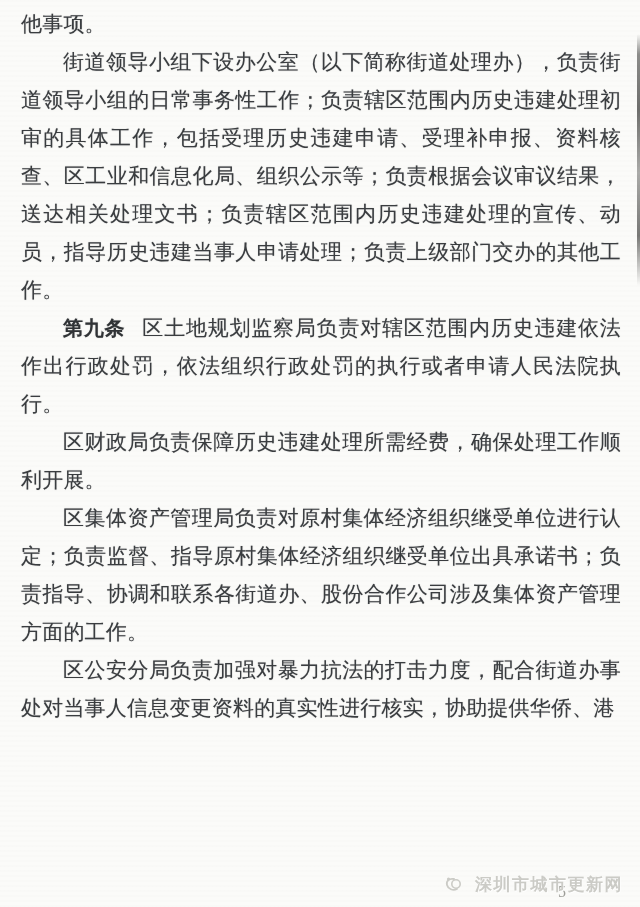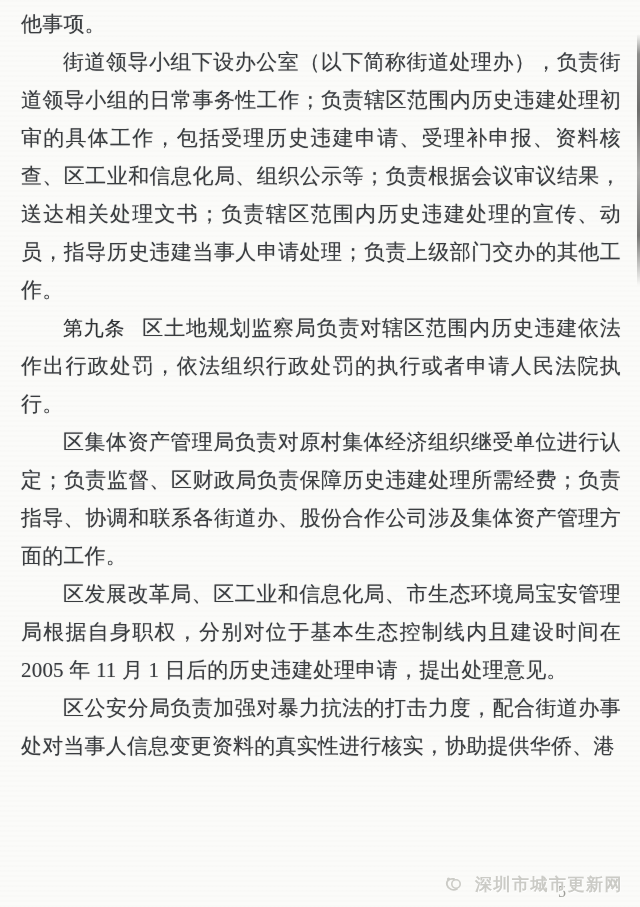--- a/index.html
+++ b/index.html
@@ -32,21 +32,21 @@
   .para {
     font-size: 21px;
     line-height: 38px;
     color: var(--ink);
     text-align: justify;
     letter-spacing: 0.2px;
     text-shadow: 0 0 1px rgba(70,72,74,0.45);
   }
   .para.indent { text-indent: 2em; }
   .para .term {
-    font-weight: 400;
+    font-weight: 700;
     margin-right: 0.85em;
     font-family: "Liberation Sans", "DejaVu Sans", sans-serif;
     font-size: 20px;
     color: #303336;
   }
   
   .edge-artifact {
     position: absolute;
     right: 0;
     top: 34px;
@@ -94,25 +94,25 @@
 
 <div class="page">
 
   <div class="doc-body">
   <p class="para"><span class="ptext">他事项。</span></p>
 
   <p class="para indent"><span class="ptext">街道领导小组下设办公室（以下简称街道处理办），负责街道领导小组的日常事务性工作；负责辖区范围内历史违建处理初审的具体工作，包括受理历史违建申请、受理补申报、资料核查、区工业和信息化局、组织公示等；负责根据会议审议结果，送达相关处理文书；负责辖区范围内历史违建处理的宣传、动员，指导历史违建当事人申请处理；负责上级部门交办的其他工作。</span></p>
 
   <p class="para indent"><b class="term">第九条</b><span class="ptext">区土地规划监察局负责对辖区范围内历史违建依法作出行政处罚，依法组织行政处罚的执行或者申请人民法院执行。</span></p>
 
+  <p class="para indent"><span class="ptext">区财政局负责保障历史违建处理所需经费，确保处理工作顺利开展。</span></p>
 
-  <p class="para indent"><span class="ptext">区集体资产管理局负责对原村集体经济组织继受单位进行认定；负责监督、区财政局负责保障历史违建处理所需经费；负责指导、协调和联系各街道办、股份合作公司涉及集体资产管理方面的工作。</span></p>
+  <p class="para indent"><span class="ptext">区集体资产管理局负责对原村集体经济组织继受单位进行认定；负责监督、指导原村集体经济组织继受单位出具承诺书；负责指导、协调和联系各街道办、股份合作公司涉及集体资产管理方面的工作。</span></p>
 
 
-  <p class="para indent"><span class="ptext">区发展改革局、区工业和信息化局、市生态环境局宝安管理局根据自身职权，分别对位于基本生态控制线内且建设时间在 2005 年 11 月 1 日后的历史违建处理申请，提出处理意见。</span></p>
 
   <p class="para indent"><span class="ptext">区公安分局负责加强对暴力抗法的打击力度，配合街道办事处对当事人信息变更资料的真实性进行核实，协助提供华侨、港</span></p>
 </div>
 
   <div class="edge-artifact"></div>
 
   <div class="page-number">5</div>
 
   <div class="watermark">
     <span class="wm-logo">

